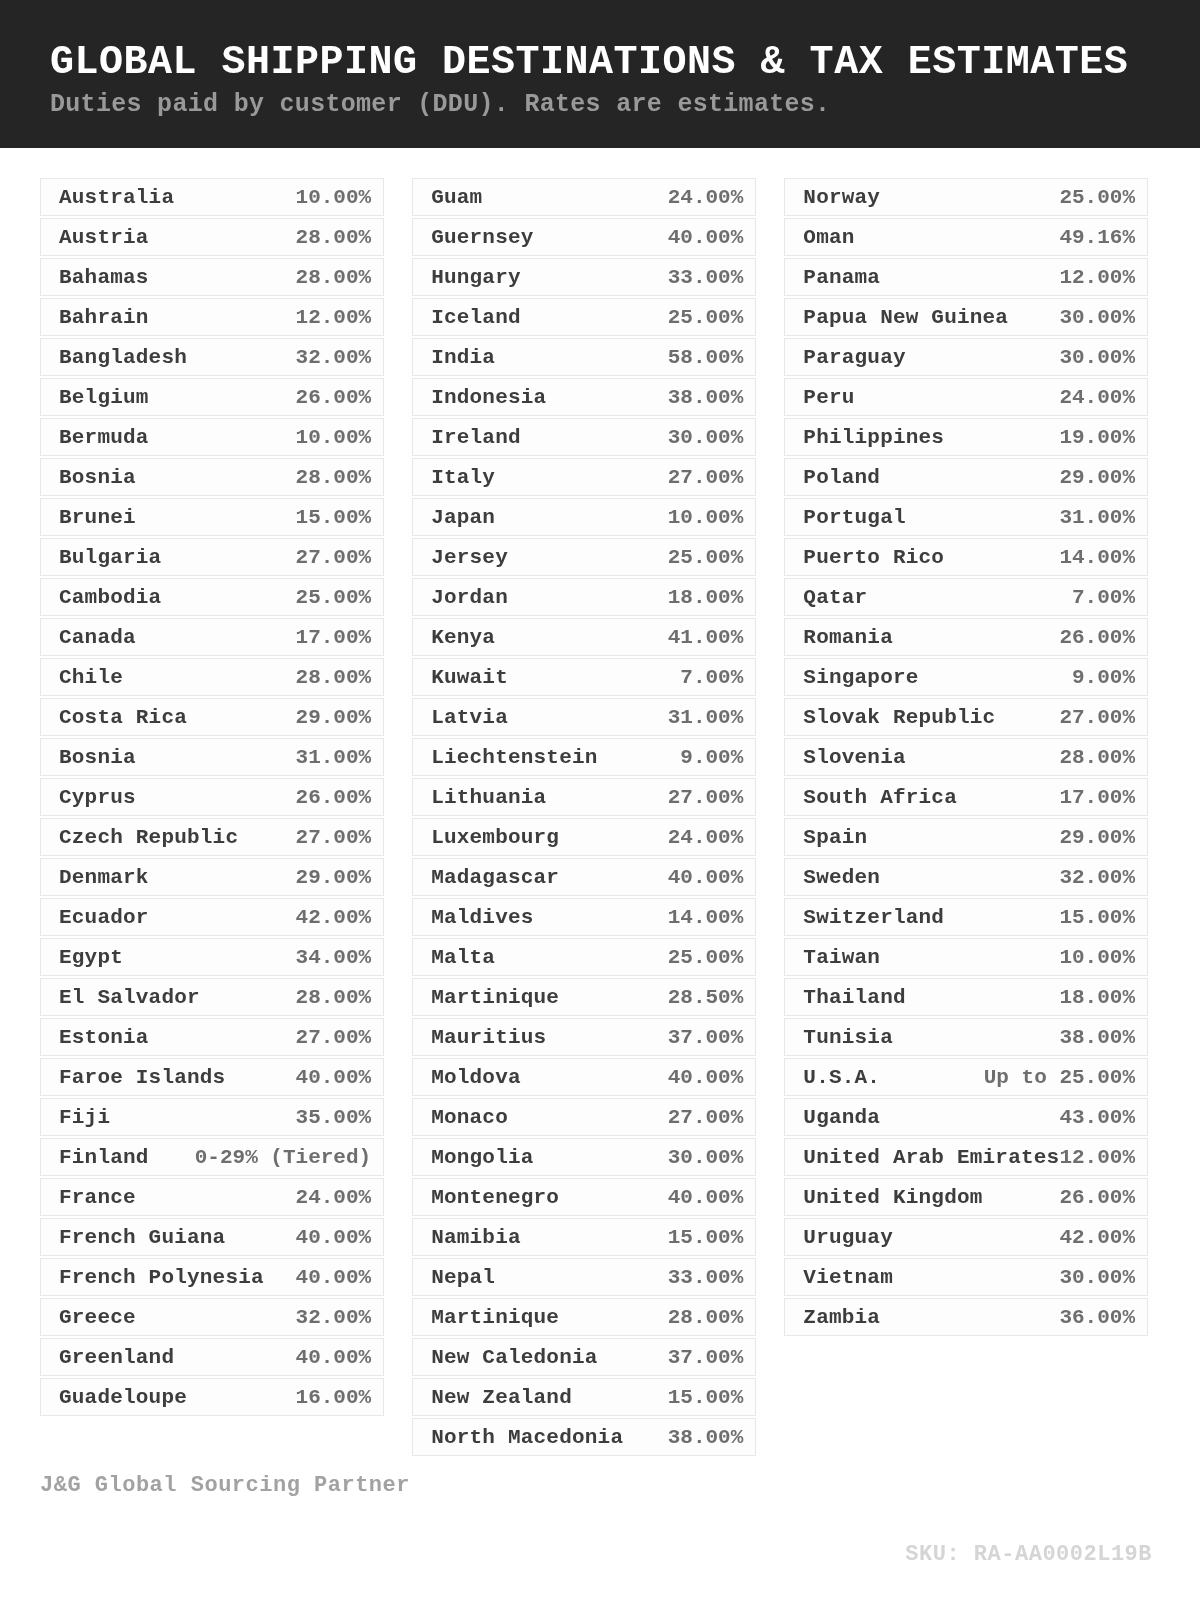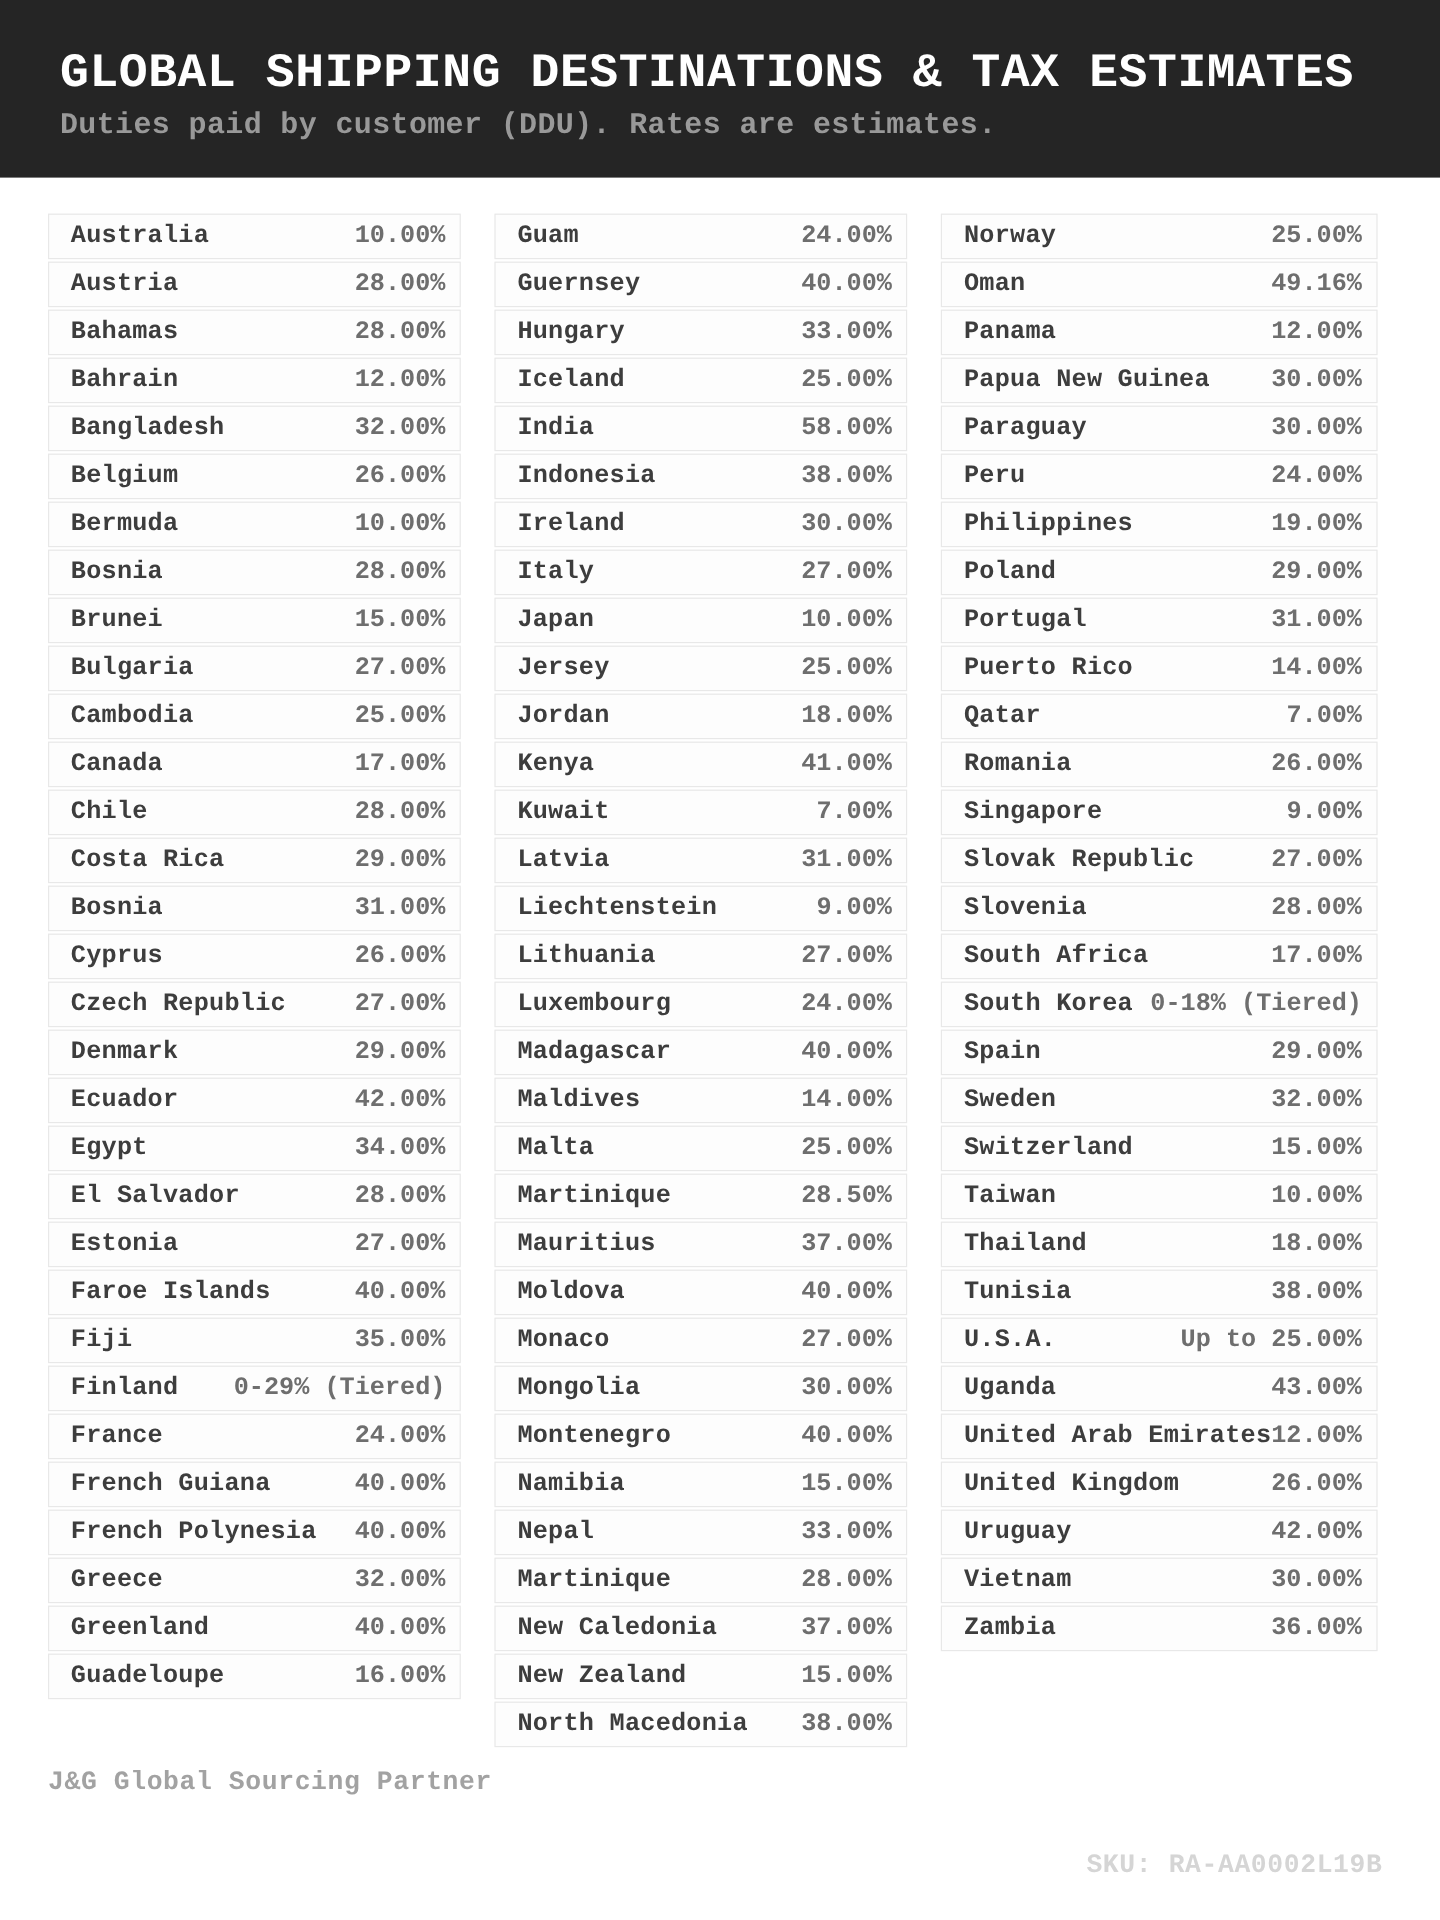--- a/index.html
+++ b/index.html
@@ -388,24 +388,20 @@
         </div>
         <div class="row">
           <span class="country">Slovenia</span>
           <span class="rate">28.00%</span>
         </div>
         <div class="row">
           <span class="country">South Africa</span>
           <span class="rate">17.00%</span>
         </div>
         <div class="row">
-          <span class="country">South Korea</span>
-          <span class="rate">0-18% (Tiered)</span>
-        </div>
-        <div class="row">
           <span class="country">Spain</span>
           <span class="rate">29.00%</span>
         </div>
         <div class="row">
           <span class="country">Sweden</span>
           <span class="rate">32.00%</span>
         </div>
         <div class="row">
           <span class="country">Switzerland</span>
           <span class="rate">15.00%</span>

